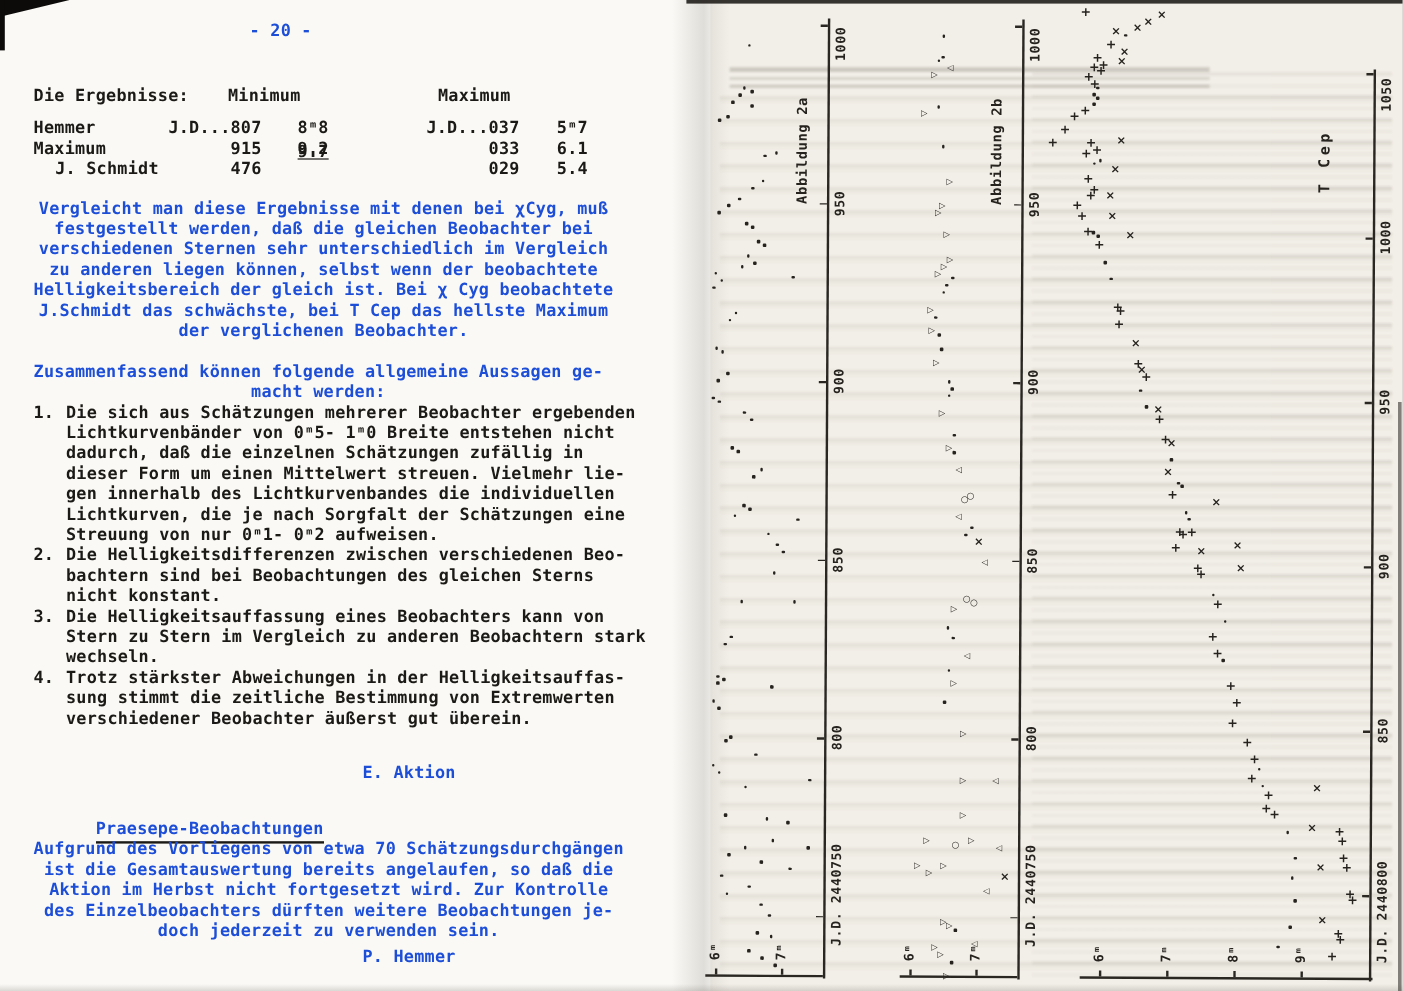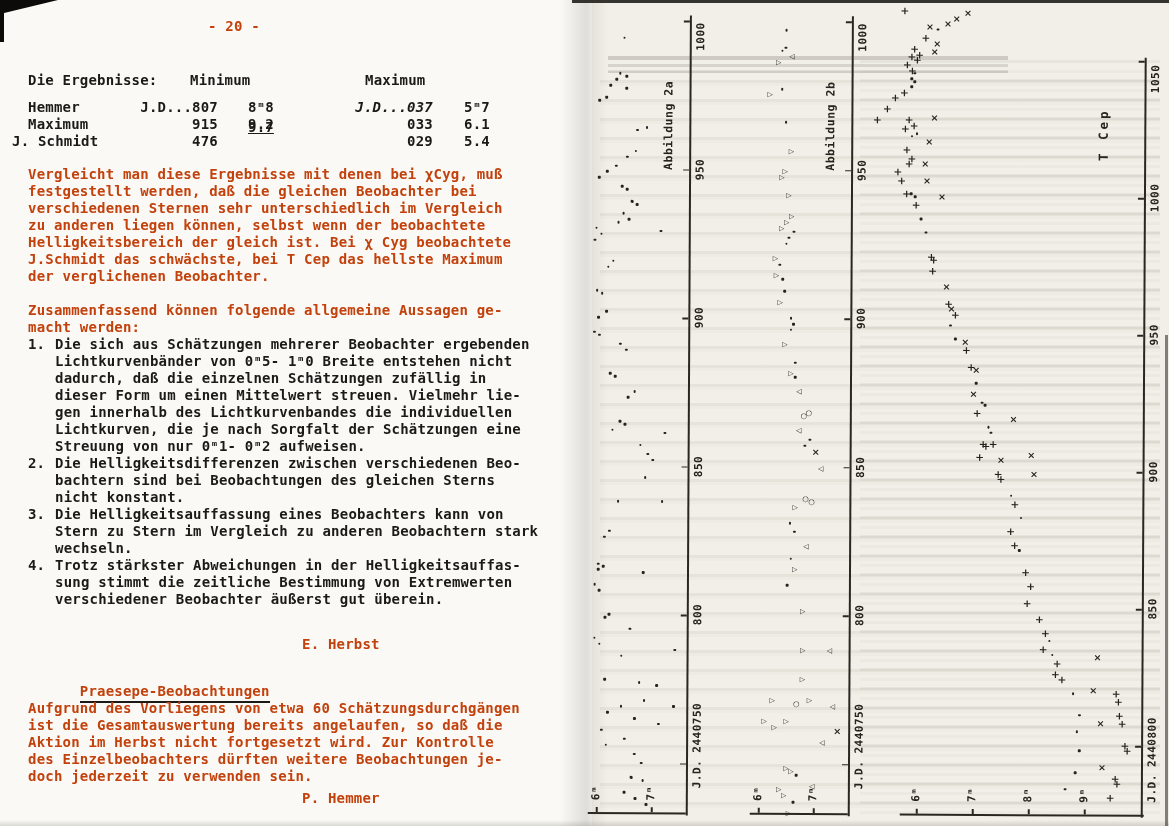--- a/index.html
+++ b/index.html
@@ -1,20 +1,20 @@
 <!DOCTYPE html>
 <html><head>
 <meta charset="utf-8">
 <style>
   html,body{margin:0;padding:0;background:#6e6a64;}
   #scan{position:relative;width:1169px;height:826px;overflow:hidden;
         background:#faf9f5;font-family:"DejaVu Sans Mono","DejaVu Sans",monospace;color:#1c1a17;}
   
   .tw{position:absolute;white-space:pre;font:700 14px/17px "DejaVu Sans Mono","DejaVu Sans",monospace;
-      letter-spacing:0.2px;color:#c2410c;}
+      letter-spacing:0.2px;color:#1d4ed8;text-align:center;}
   .pageno{left:208px;top:18px;font-size:14px;}
   .sig{font-size:14px;}
   .heading-underline{border-bottom:2px solid #1c1a17;padding-bottom:2px;}
   .tcell{position:absolute;white-space:pre;font:700 14px/17px "DejaVu Sans Mono","DejaVu Sans",monospace;letter-spacing:0.2px;}
   .tr-num{text-align:right;}
   .li-row{position:absolute;display:flex;}
   .li-num{width:27px;flex:0 0 27px;font:700 14px/17px "DejaVu Sans Mono","DejaVu Sans",monospace;}
   .li-txt{white-space:pre;font:700 14px/17px "DejaVu Sans Mono","DejaVu Sans",monospace;letter-spacing:0.2px;}
   
   #right-paper{position:absolute;left:592px;top:0;width:577px;height:826px;background:#f2efe8;}
@@ -62,32 +62,32 @@
 
     <div>
       <div class="tcell" style="left:28px;top:72px;">Die Ergebnisse:</div>
       <div class="tcell" style="left:190px;top:72px;">Minimum</div>
       <div class="tcell" style="left:365px;top:72px;">Maximum</div>
 
       <div>
         <div class="tcell" style="left:28px;top:99px;">Hemmer</div>
         <div class="tcell tr-num" style="left:130px;top:99px;width:88px;">J.D...807</div>
         <div class="tcell" style="left:248px;top:99px;">8ᵐ8</div>
-        <div class="tcell tr-num" style="left:345px;top:99px;width:88px;font-style:italic;">J.D...037</div>
+        <div class="tcell tr-num" style="left:345px;top:99px;width:88px;">J.D...037</div>
         <div class="tcell" style="left:464px;top:99px;">5ᵐ7</div>
       </div>
       <div>
         <div class="tcell" style="left:28px;top:116px;">Maximum</div>
         <div class="tcell tr-num" style="left:130px;top:116px;width:88px;">915</div>
         <div class="tcell" style="left:248px;top:116px;">9.2</div>
         <div class="tcell tr-num" style="left:345px;top:116px;width:88px;">033</div>
         <div class="tcell" style="left:464px;top:116px;">6.1</div>
       </div>
       <div>
-        <div class="tcell" style="left:12px;top:133px;text-align:right;">J. Schmidt</div>
+        <div class="tcell" style="left:46px;top:133px;text-align:right;">J. Schmidt</div>
         <div class="tcell tr-num" style="left:130px;top:133px;width:88px;">476</div>
         <div class="tcell" style="left:248px;top:119px;text-decoration:underline;">9.7</div>
         <div class="tcell tr-num" style="left:345px;top:133px;width:88px;">029</div>
         <div class="tcell" style="left:464px;top:133px;">5.4</div>
       </div>
     </div>
 
     <div class="tw" style="left:28px;top:166px;">Vergleicht man diese Ergebnisse mit denen bei χCyg, muß
 festgestellt werden, daß die gleichen Beobachter bei
 verschiedenen Sternen sehr unterschiedlich im Vergleich
@@ -120,27 +120,27 @@
 Stern zu Stern im Vergleich zu anderen Beobachtern stark
 wechseln.</div>
     </div>
     <div class="li-row" style="left:28px;top:557px;">
       <div class="li-num">4.</div>
       <div class="li-txt">Trotz stärkster Abweichungen in der Helligkeitsauffas-
 sung stimmt die zeitliche Bestimmung von Extremwerten
 verschiedener Beobachter äußerst gut überein.</div>
     </div>
 
-    <div class="tw sig" style="left:302px;top:636px;">E. Herbst</div>
+    <div class="tw sig" style="left:302px;top:636px;">E. Aktion</div>
 
     <div class="tw" style="left:28px;top:666px;">
       <span class="heading-underline">Praesepe-Beobachtungen</span>
     </div>
 
-    <div class="tw" style="left:28px;top:700px;">Aufgrund des Vorliegens von etwa 60 Schätzungsdurchgängen
+    <div class="tw" style="left:28px;top:700px;">Aufgrund des Vorliegens von etwa 70 Schätzungsdurchgängen
 ist die Gesamtauswertung bereits angelaufen, so daß die
 Aktion im Herbst nicht fortgesetzt wird. Zur Kontrolle
 des Einzelbeobachters dürften weitere Beobachtungen je-
 doch jederzeit zu verwenden sein.</div>
     <div class="tw sig" style="left:302px;top:790px;">P. Hemmer</div>
   </div>
 
   <div id="right-paper"></div>
   <div class="bleed art" id="bleed-heading"></div>
   <div class="bleed art" id="bleed-lines"></div>

